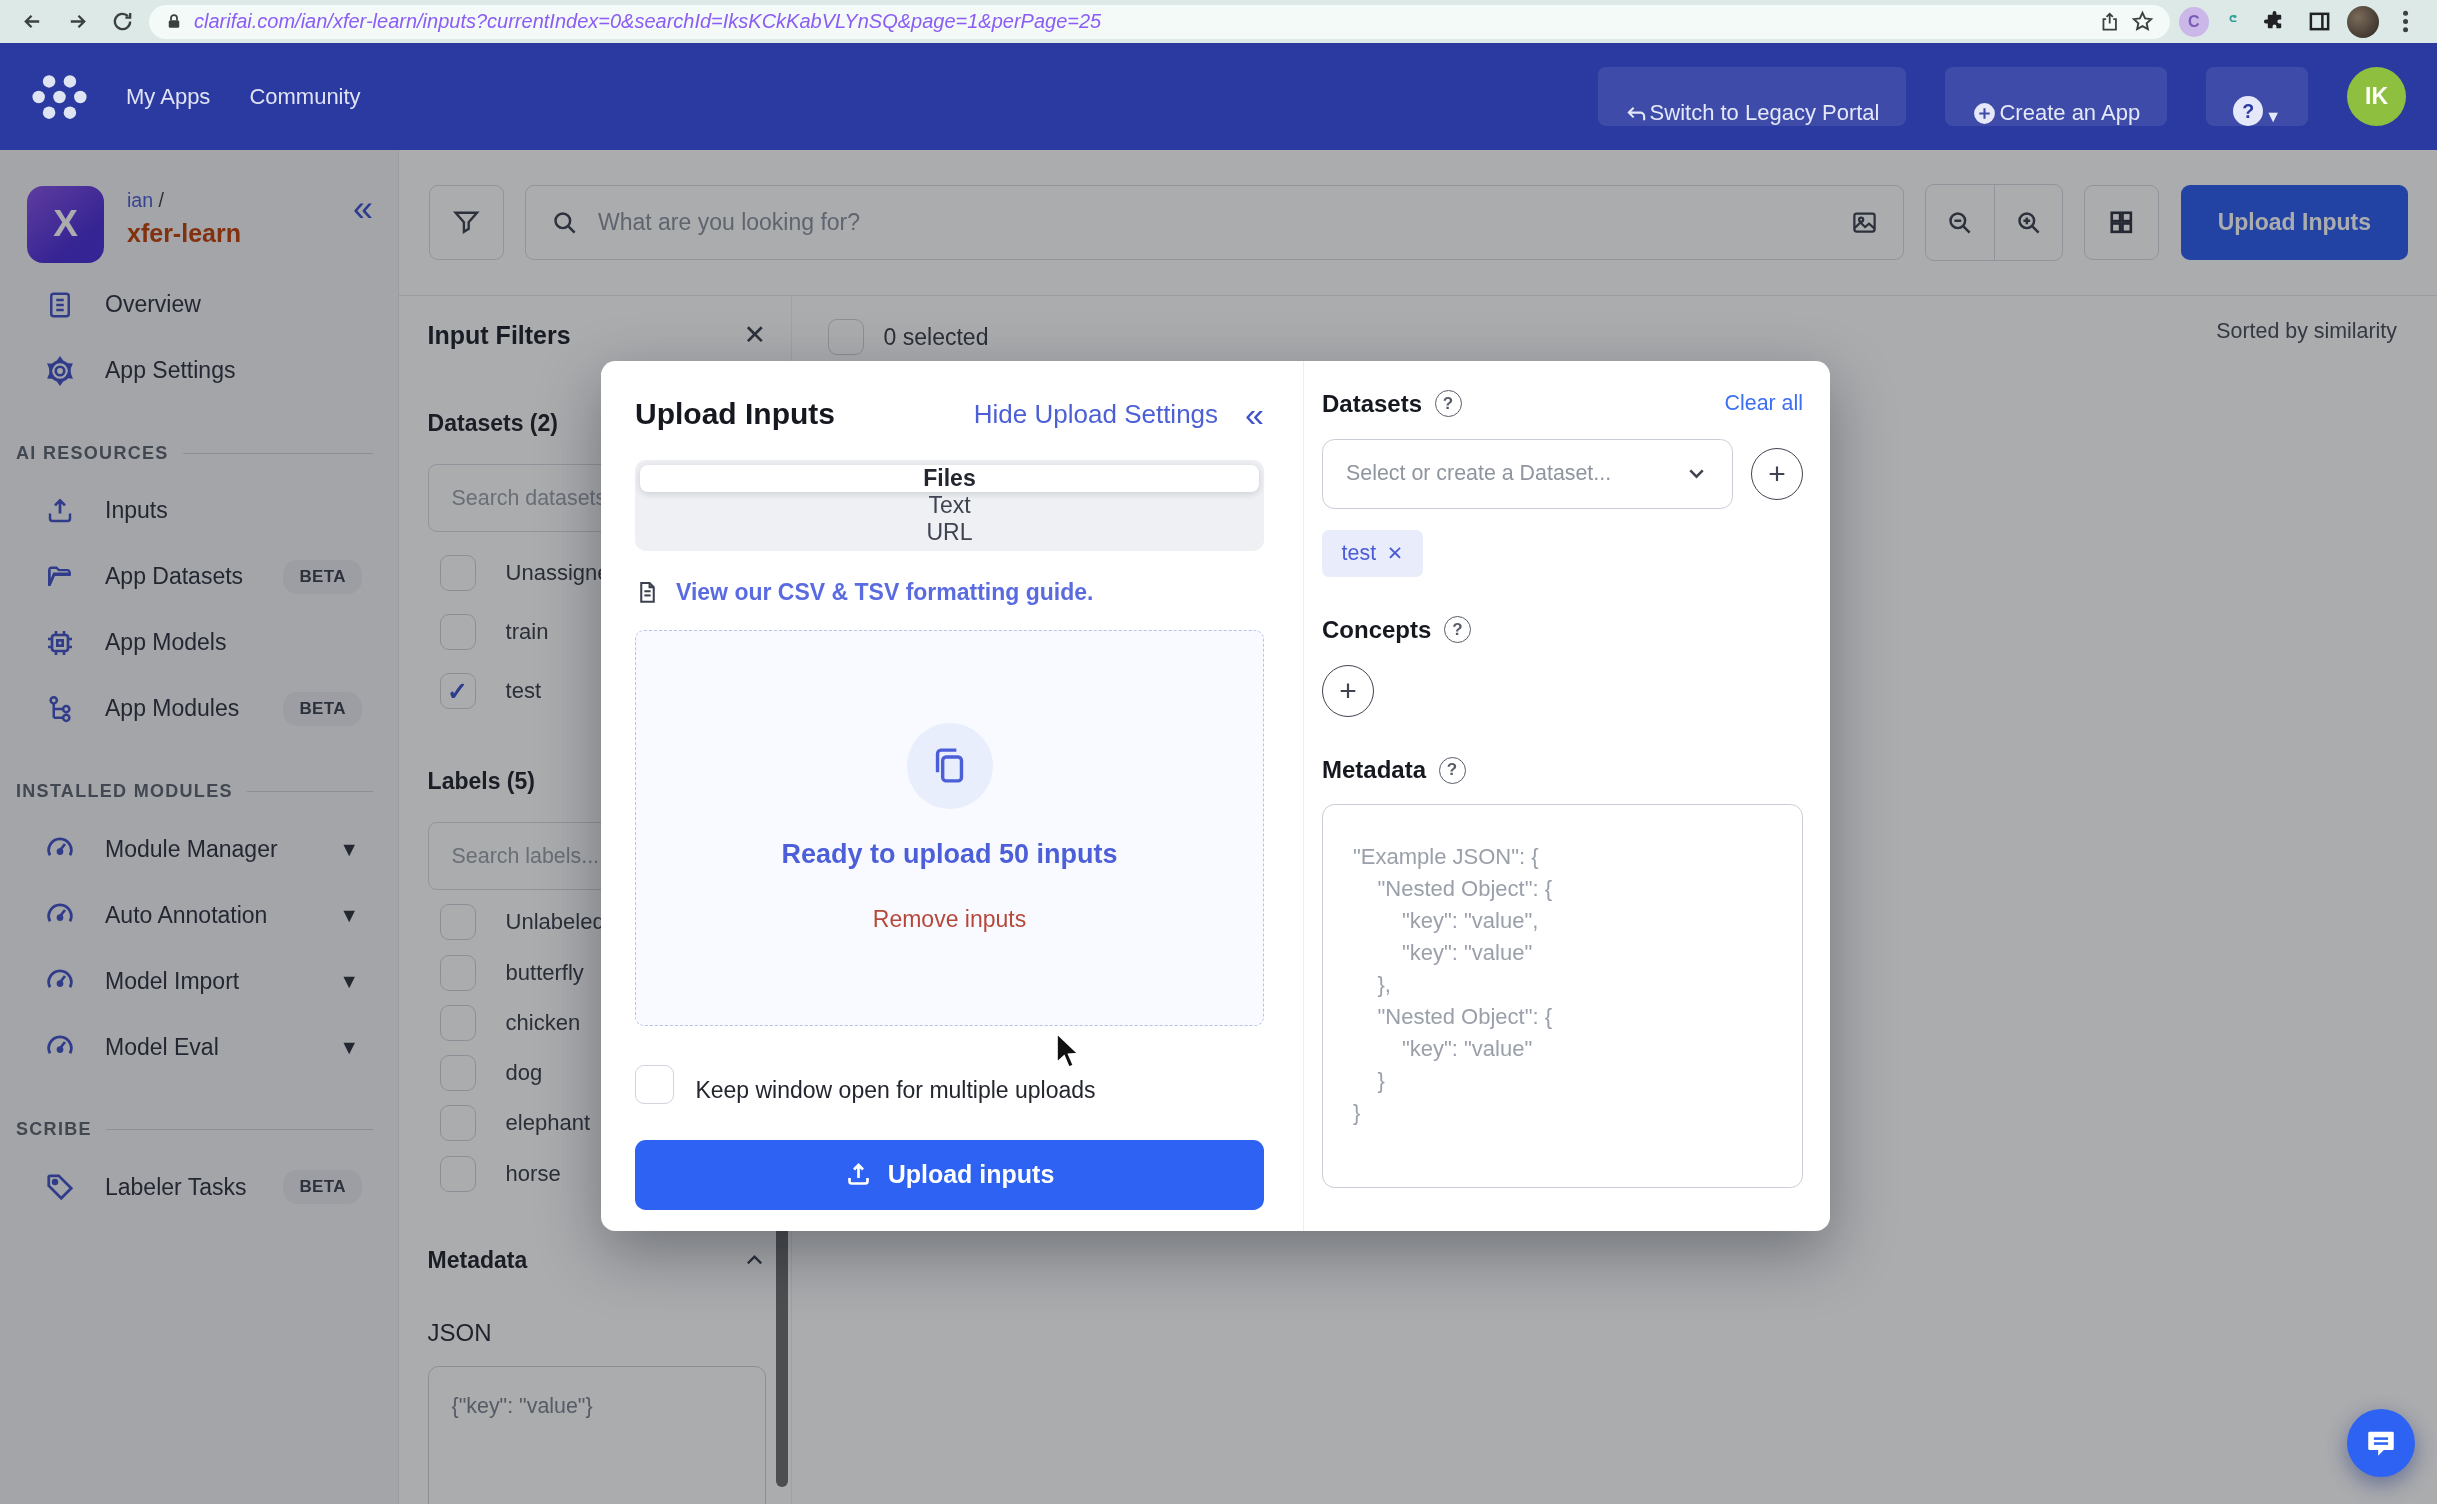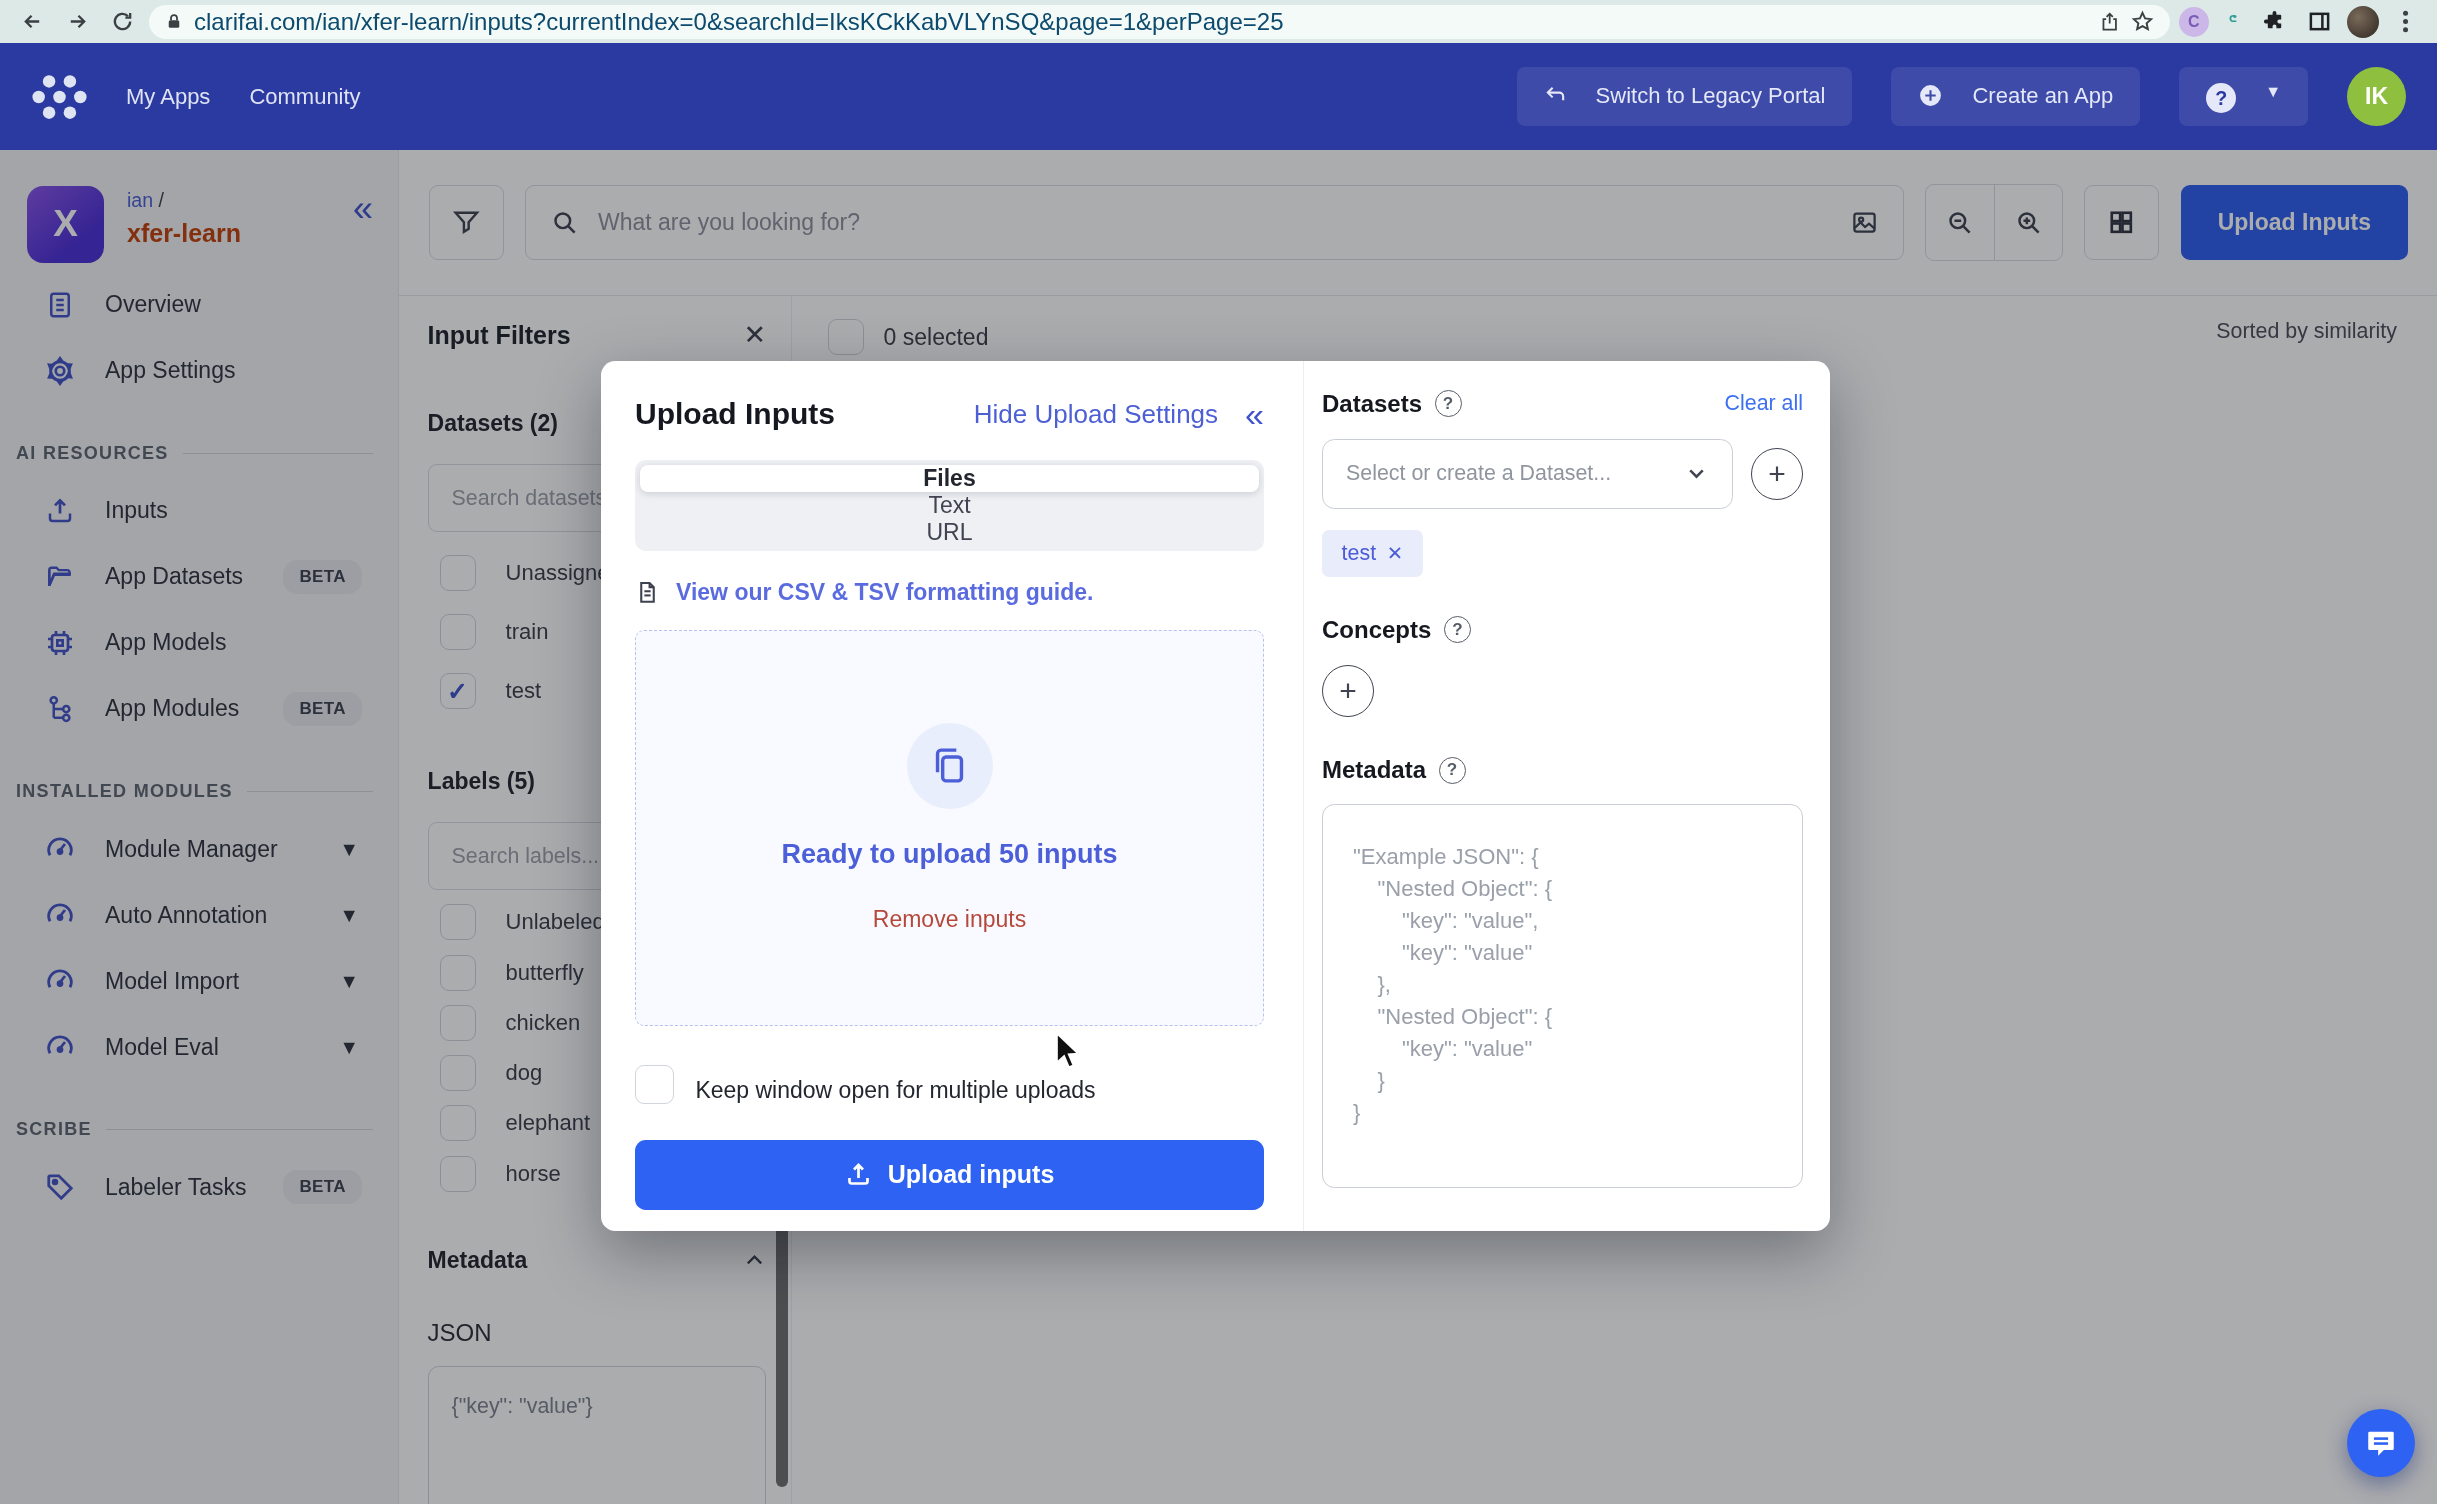--- a/index.html
+++ b/index.html
@@ -3,29 +3,29 @@
 <meta charset="utf-8">
 <style>
   * { margin:0; padding:0; box-sizing:border-box; }
   html,body { width:2438px; height:1504px; font-family:"Liberation Sans", sans-serif; background:#fff; overflow:hidden; }
   #screen { position:relative; width:2438px; height:1504px; overflow:hidden; }
 
   
   .browser { height:43px; background:#dcE9e6; background:#dde9e7; display:flex; align-items:center; padding:0 14.3px; gap:9px; }
   .b-ico { width:36px; height:36px; display:flex; align-items:center; justify-content:center; color:#3c4043; flex:0 0 auto; }
   .urlpill { flex:1; height:34px; background:#f3faf7; border-radius:18px; display:flex; align-items:center; padding:0 16px; gap:10.7px; }
-  .urltext { font-size:24px; color:#0c4a6e; white-space:nowrap; overflow:hidden; }
+  .urltext { font-size:20px; color:#8b5cf6; white-space:nowrap; overflow:hidden;font-style:italic; }
   .ext-circle { width:30px; height:30px; border-radius:50%; display:flex; align-items:center; justify-content:center; font-size:16px; font-weight:bold; }
   .avatar-photo { width:32px; height:32px; border-radius:50%; background:radial-gradient(circle at 35% 35%, #7a6a5a, #2e2620); }
 
   
   .topnav { height:107px; background:#2b3aa0; display:flex; align-items:center; padding:0 32px; gap:39px; }
   .navlink { color:#dfe3f5; font-size:22px; }
   .nav-spacer { flex:1; }
-  .navbtn { height:59px; background:rgba(255,255,255,0.09); border-radius:8px; display:flex; align-items:flex-start; gap:29px; padding:16px 27px; color:#e4e8f8; font-size:22px; white-space:nowrap; }
+  .navbtn { height:59px; background:rgba(255,255,255,0.09); border-radius:8px; display:flex; align-items:flex-end; gap:2px; padding:0 27px; color:#e4e8f8; font-size:22px; white-space:nowrap; }
   .nav-avatar { width:59px; height:59px; border-radius:50%; background:#8fbf3f; color:#fdfefb; display:flex; align-items:center; justify-content:center; font-size:23px; font-weight:bold; }
 
   
   .pagebody { display:flex; height:1355px; }
   .sidebar { width:399px; background:#f3f4f6; border-right:0.9px solid #e4e6ea; padding:23px 0 0 0; flex:0 0 auto; }
   .app-head { display:flex; align-items:flex-start; padding:12.5px 25px 9px 27px; }
   .app-avatar { width:77px; height:77px; border-radius:16px; background:linear-gradient(140deg,#8a53e8 0%,#4b2fd6 70%); color:#fff; font-size:37px; font-weight:bold; display:flex; align-items:center; justify-content:center; }
   .app-meta { margin-left:23px; flex:1; }
   .app-owner { color:#4c5fd5; font-size:19.6px; margin-top:3.6px; }
   .app-owner .slash { color:#3a3f4a; }

